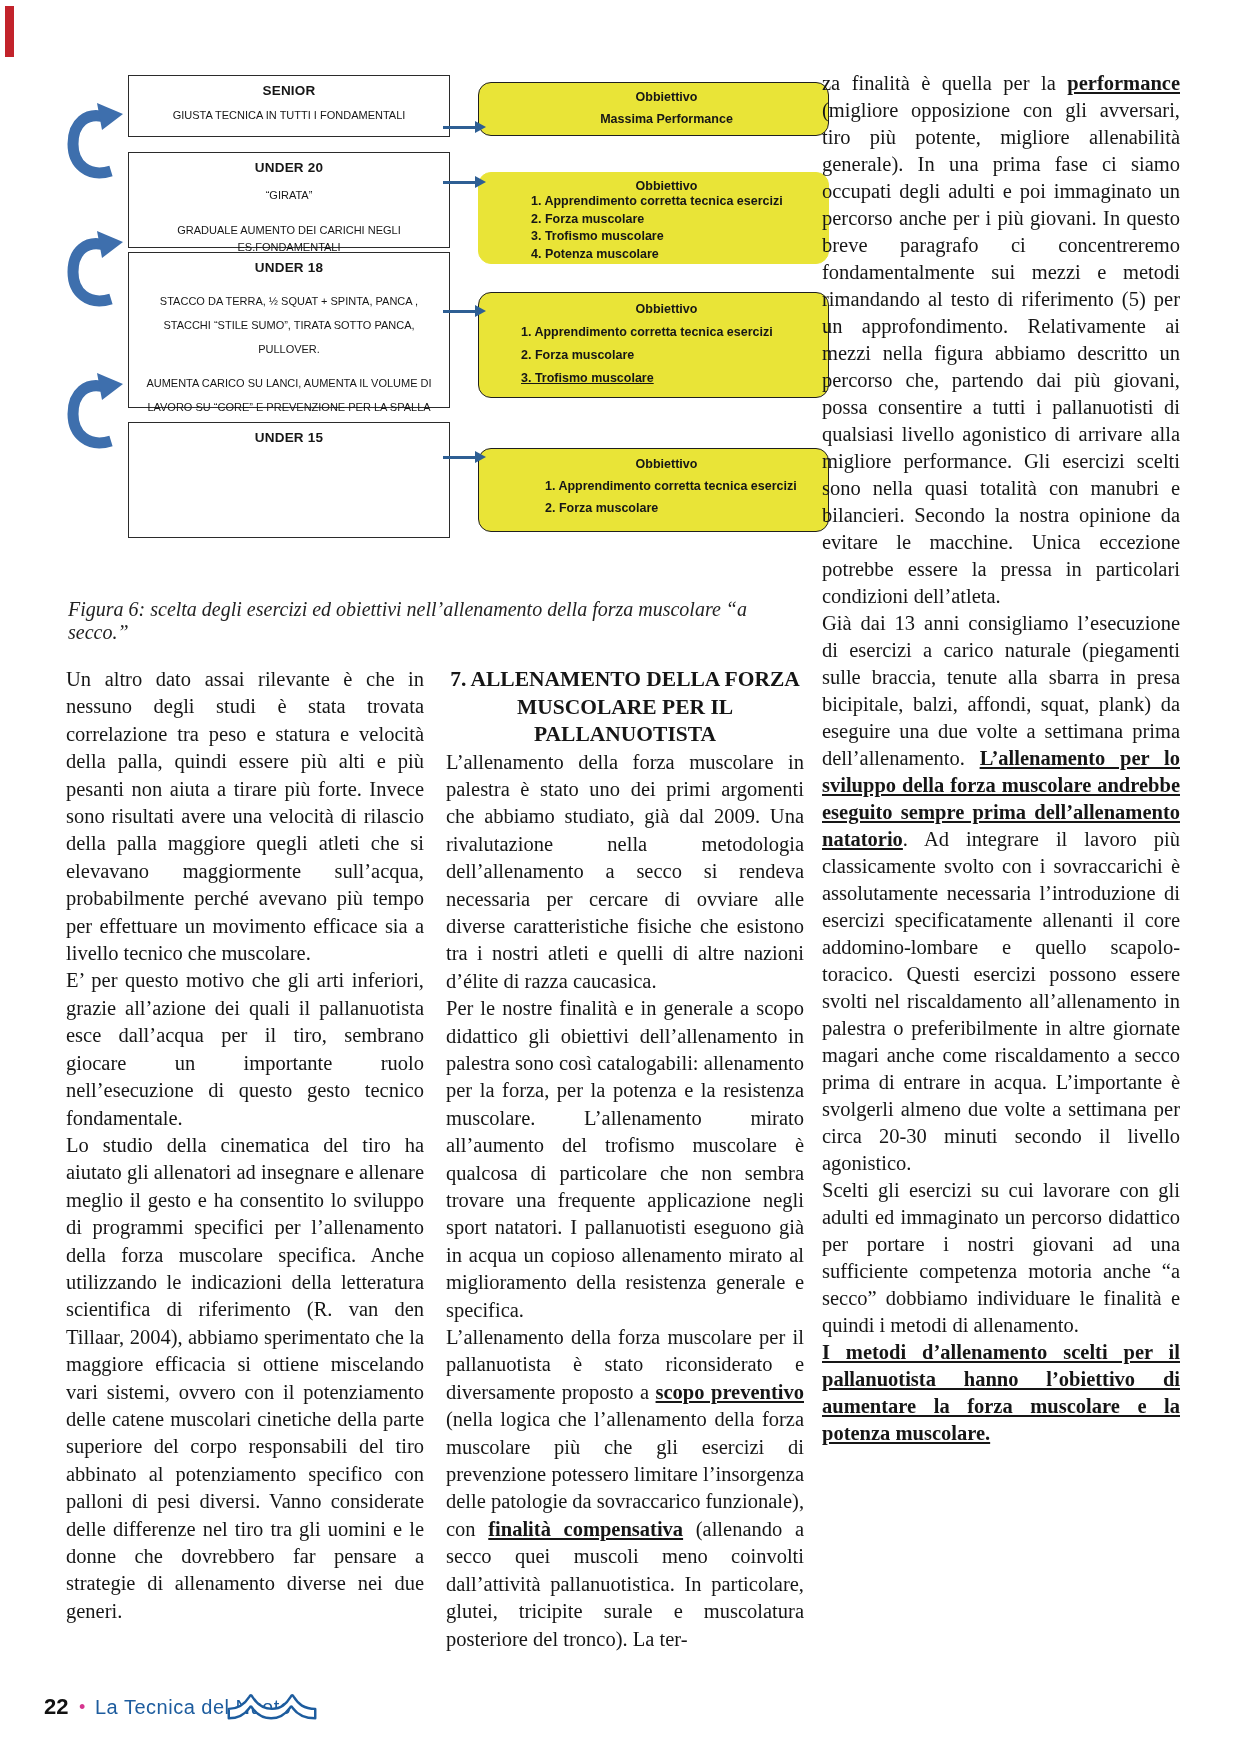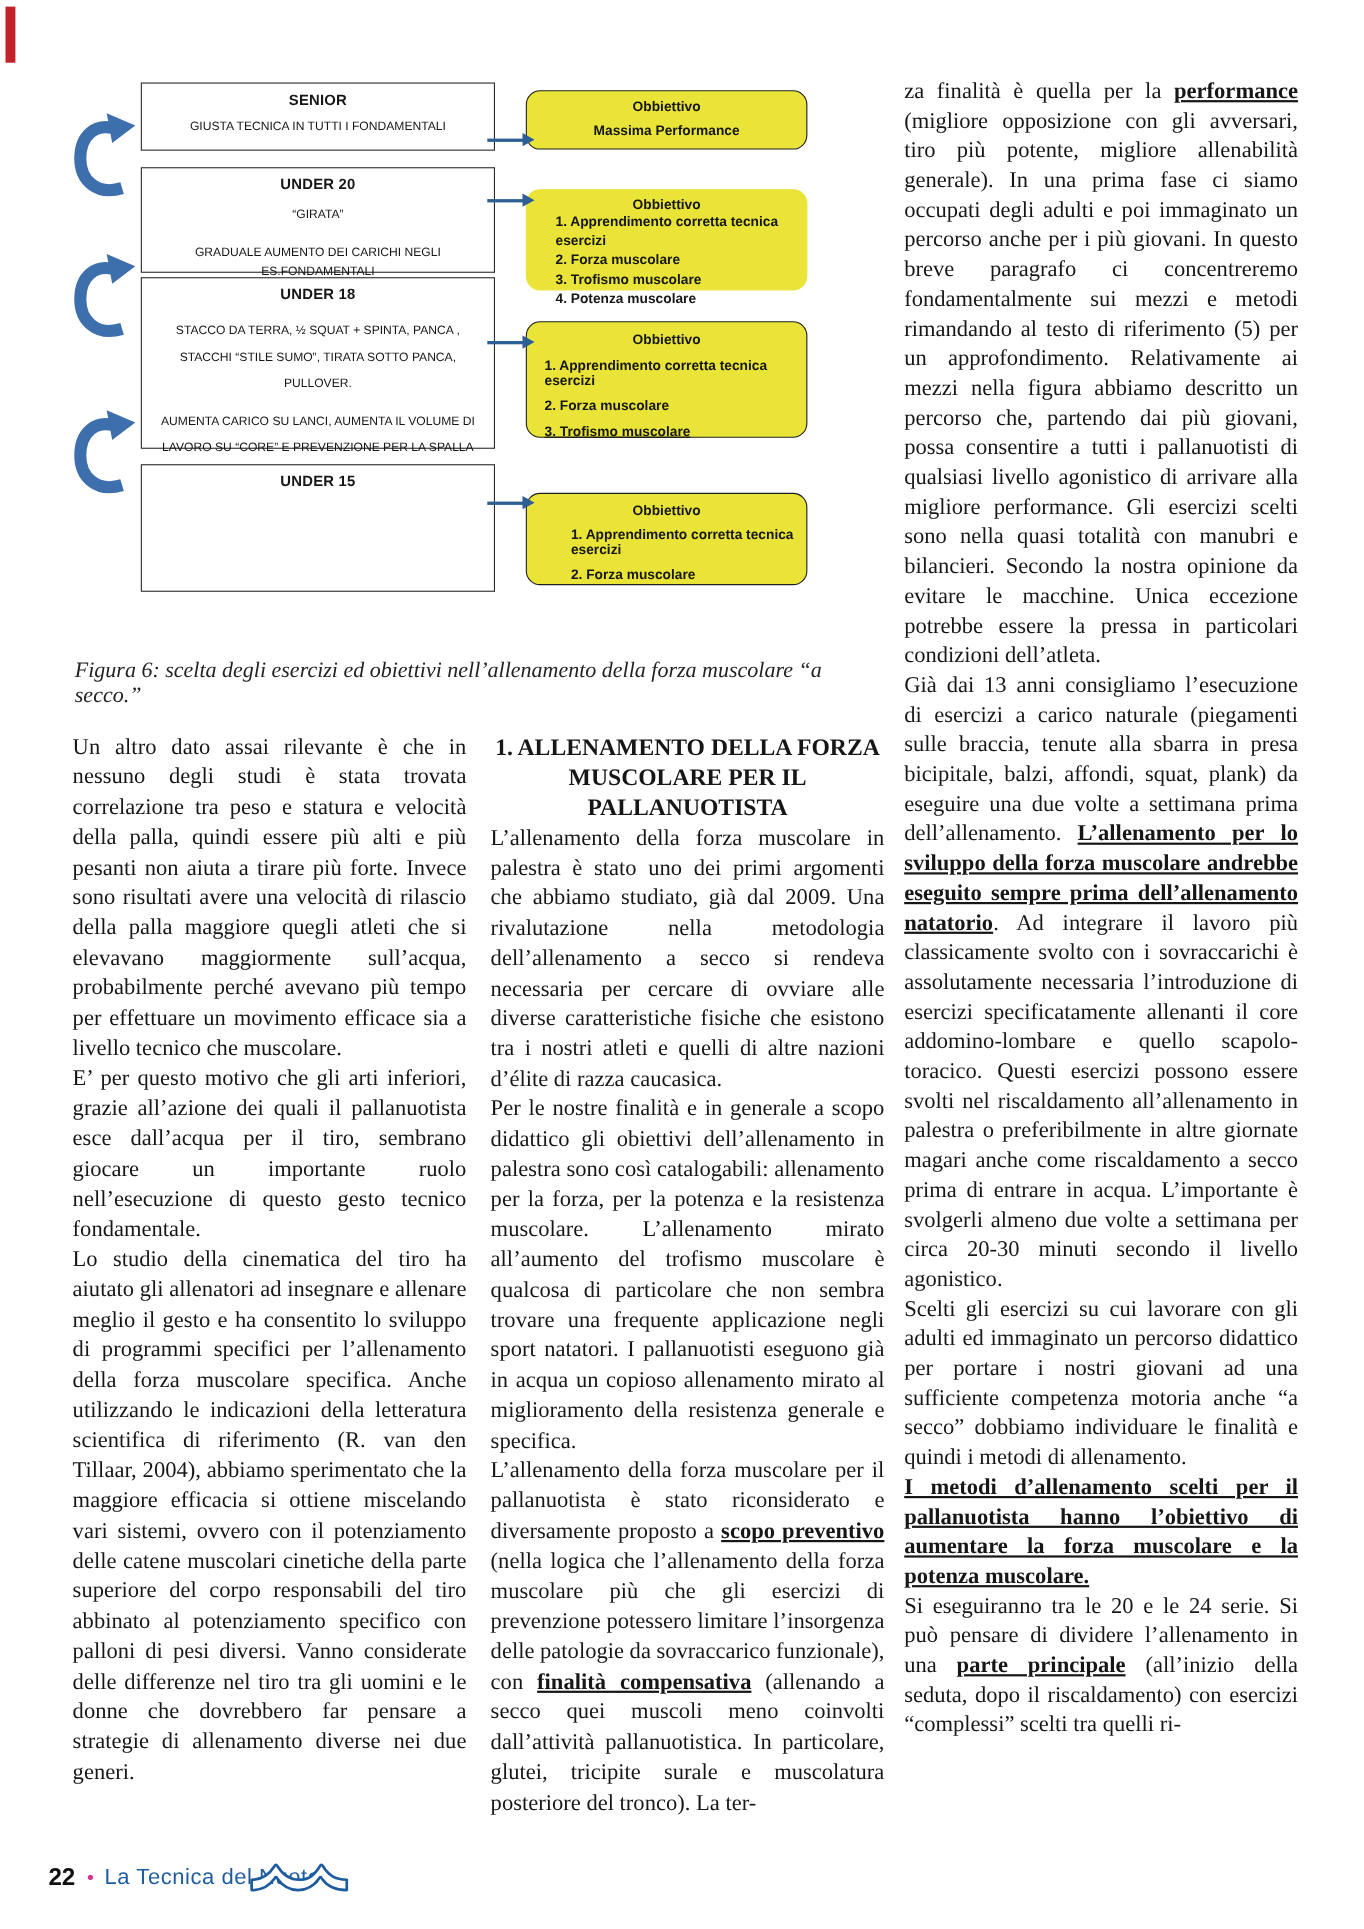--- a/index.html
+++ b/index.html
@@ -14,23 +14,23 @@
   .red-bar { left:5px; top:6px; width:9px; height:51px; background:#c2232b; }
 
   
   .lvl-box {
     left:128px; width:322px; border:1.5px solid #2b2b2b; background:#fff;
     font-family:"Liberation Sans", sans-serif; text-align:center; padding-top:7px;
   }
   .lvl-title { font-weight:bold; font-size:13.5px; letter-spacing:.2px; }
   .lvl-line  { font-size:11px; line-height:24px; padding:0 10px; }
   .obj-box {
-    left:478px; width:256px; background:#e9e437; border-radius:13px;
+    left:478px; width:351px; background:#e9e437; border-radius:13px;
     border:1.6px solid #1f1f1f;
-    font-family:"Liberation Sans", sans-serif; font-weight:bold; font-size:12.5px;
+    font-family:"Liberation Sans", sans-serif; font-weight:bold; font-size:12.5px;padding-left:26px;
   }
   .obj-box.noborder { border:1.6px solid #e9e437; }
   .obj-head { text-align:center; }
   .obj-item { padding-left:26px; }
   .obj-item.u { text-decoration:underline; }
   .harrow { height:3px; background:#2e5f94; width:33px; left:443px; }
   .harrow::after {
     content:""; position:absolute; right:-10px; top:-5px;
     border-left:11px solid #2e5f94; border-top:6.5px solid transparent;
     border-bottom:6.5px solid transparent;
@@ -133,32 +133,31 @@
 
   <div class="abs caption">Figura 6: scelta degli esercizi ed obiettivi nell’allenamento della forza muscolare “a secco.”</div>
 
   <div class="abs col col1">
     <p>Un altro dato assai rilevante è che in nessuno degli studi è stata trovata correlazione tra peso e statura e velocità della palla, quindi essere più alti e più pesanti non aiuta a tirare più forte. Invece sono risultati avere una velocità di rilascio della palla maggiore quegli atleti che si elevavano maggiormente sull’acqua, probabilmente perché avevano più tempo per effettuare un movimento efficace sia a livello tecnico che muscolare.</p>
     <p>E’ per questo motivo che gli arti inferiori, grazie all’azione dei quali il pallanuotista esce dall’acqua per il tiro, sembrano giocare un importante ruolo nell’esecuzione di questo gesto tecnico fondamentale.</p>
     <p>Lo studio della cinematica del tiro ha aiutato gli allenatori ad insegnare e allenare meglio il gesto e ha consentito lo sviluppo di programmi specifici per l’allenamento della forza muscolare specifica. Anche utilizzando le indicazioni della letteratura scientifica di riferimento (R. van den Tillaar, 2004), abbiamo sperimentato che la maggiore efficacia si ottiene miscelando vari sistemi, ovvero con il potenziamento delle catene muscolari cinetiche della parte superiore del corpo responsabili del tiro abbinato al potenziamento specifico con palloni di pesi diversi. Vanno considerate delle differenze nel tiro tra gli uomini e le donne che dovrebbero far pensare a strategie di allenamento diverse nei due generi.</p>
   </div>
 
   <div class="abs col col2">
-    <div class="col2-heading">1. ALLENAMENTO DELLA FORZA MUSCOLARE PER IL PALLANUOTISTA</div>
+    <div class="col2-heading">7. ALLENAMENTO DELLA FORZA MUSCOLARE PER IL PALLANUOTISTA</div>
     <p>L’allenamento della forza muscolare in palestra è stato uno dei primi argomenti che abbiamo studiato, già dal 2009. Una rivalutazione nella metodologia dell’allenamento a secco si rendeva necessaria per cercare di ovviare alle diverse caratteristiche fisiche che esistono tra i nostri atleti e quelli di altre nazioni d’élite di razza caucasica.</p>
     <p>Per le nostre finalità e in generale a scopo didattico gli obiettivi dell’allenamento in palestra sono così catalogabili: allenamento per la forza, per la potenza e la resistenza muscolare. L’allenamento mirato all’aumento del trofismo muscolare è qualcosa di particolare che non sembra trovare una frequente applicazione negli sport natatori. I pallanuotisti eseguono già in acqua un copioso allenamento mirato al miglioramento della resistenza generale e specifica.</p>
     <p><span>L’allenamento della forza muscolare per il pallanuotista è stato riconsiderato e diversamente proposto a </span><span class="bu">scopo preventivo</span><span> (nella logica che l’allenamento della forza muscolare più che gli esercizi di prevenzione potessero limitare l’insorgenza delle patologie da sovraccarico funzionale), con </span><span class="bu">finalità compensativa</span><span> (allenando a secco quei muscoli meno coinvolti dall’attività pallanuotistica. In particolare, glutei, tricipite surale e muscolatura posteriore del tronco). La ter-</span></p>
   </div>
 
   <div class="abs col col3">
     <p><span>za finalità è quella per la </span><span class="bu">performance</span><span> (migliore opposizione con gli avversari, tiro più potente, migliore allenabilità generale). In una prima fase ci siamo occupati degli adulti e poi immaginato un percorso anche per i più giovani. In questo breve paragrafo ci concentreremo fondamentalmente sui mezzi e metodi rimandando al testo di riferimento (5) per un approfondimento. Relativamente ai mezzi nella figura abbiamo descritto un percorso che, partendo dai più giovani, possa consentire a tutti i pallanuotisti di qualsiasi livello agonistico di arrivare alla migliore performance. Gli esercizi scelti sono nella quasi totalità con manubri e bilancieri. Secondo la nostra opinione da evitare le macchine. Unica eccezione potrebbe essere la pressa in particolari condizioni dell’atleta.</span></p>
     <p><span>Già dai 13 anni consigliamo l’esecuzione di esercizi a carico naturale (piegamenti sulle braccia, tenute alla sbarra in presa bicipitale, balzi, affondi, squat, plank) da eseguire una due volte a settimana prima dell’allenamento. </span><span class="bu">L’allenamento per lo sviluppo della forza muscolare andrebbe eseguito sempre prima dell’allenamento natatorio</span><span>. Ad integrare il lavoro più classicamente svolto con i sovraccarichi è assolutamente necessaria l’introduzione di esercizi specificatamente allenanti il core addomino-lombare e quello scapolo-toracico. Questi esercizi possono essere svolti nel riscaldamento all’allenamento in palestra o preferibilmente in altre giornate magari anche come riscaldamento a secco prima di entrare in acqua. L’importante è svolgerli almeno due volte a settimana per circa 20-30 minuti secondo il livello agonistico.</span></p>
     <p>Scelti gli esercizi su cui lavorare con gli adulti ed immaginato un percorso didattico per portare i nostri giovani ad una sufficiente competenza motoria anche “a secco” dobbiamo individuare le finalità e quindi i metodi di allenamento.</p>
     <p class="bu">I metodi d’allenamento scelti per il pallanuotista hanno l’obiettivo di aumentare la forza muscolare e la potenza muscolare. </p>
-    <p><span>Si eseguiranno tra le 20 e le 24 serie. Si può pensare di dividere l’allenamento in una </span><span class="bu">parte principale</span><span> (all’inizio della seduta, dopo il riscaldamento) con esercizi “complessi” scelti tra quelli ri-</span></p>
   </div>
 
   <div>
     <span class="abs footer-num">22</span>
     <span class="abs footer-dot">•</span>
     <span class="abs footer-name">La Tecnica del Nuoto</span>
     <svg class="abs" style="left:225px; top:1690px;" width="94" height="34" viewBox="0 0 100 36">
       <path d="M4,20 C15,20 21,15 26,7 C27,5 28,5 29,7 C34,15 40,20 50,20 C60,20 65,15 70,7 C71,5 72,5 73,7 C78,15 84,20 96,20 L96,30 C84,30 77,26 72,19 C71,17 70,17 69,19 C64,26 58,30 49,30 C40,30 34,26 29,19 C28,17 27,17 26,19 C21,26 14,30 4,30 Z" fill="#ffffff" stroke="#1d5c9e" stroke-width="2.6" stroke-linejoin="round"></path>
     </svg>
   </div>

